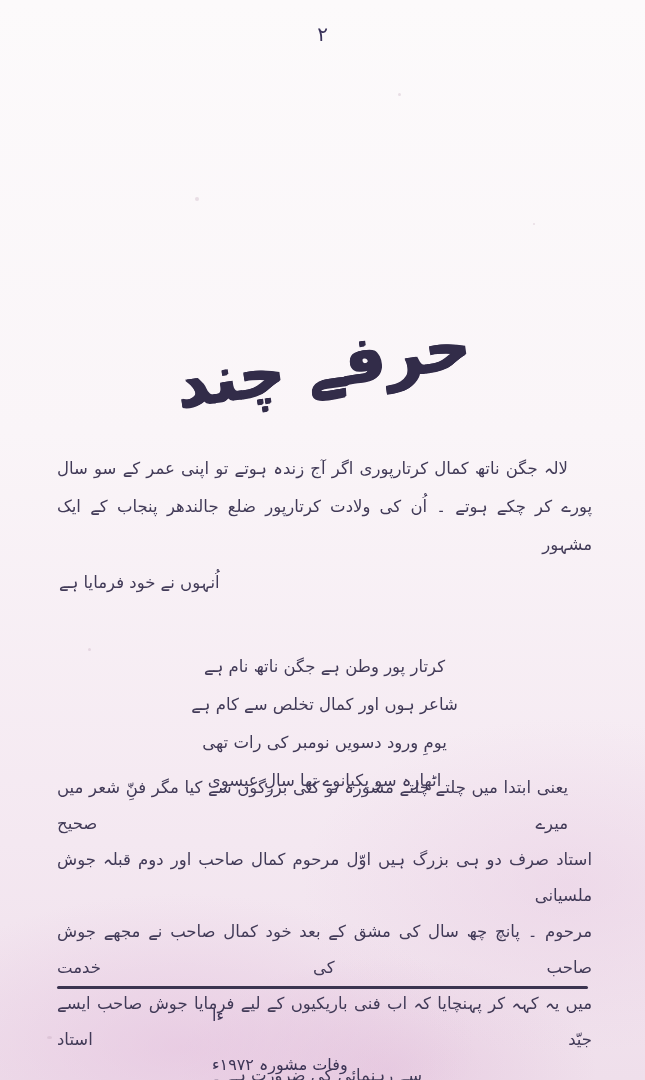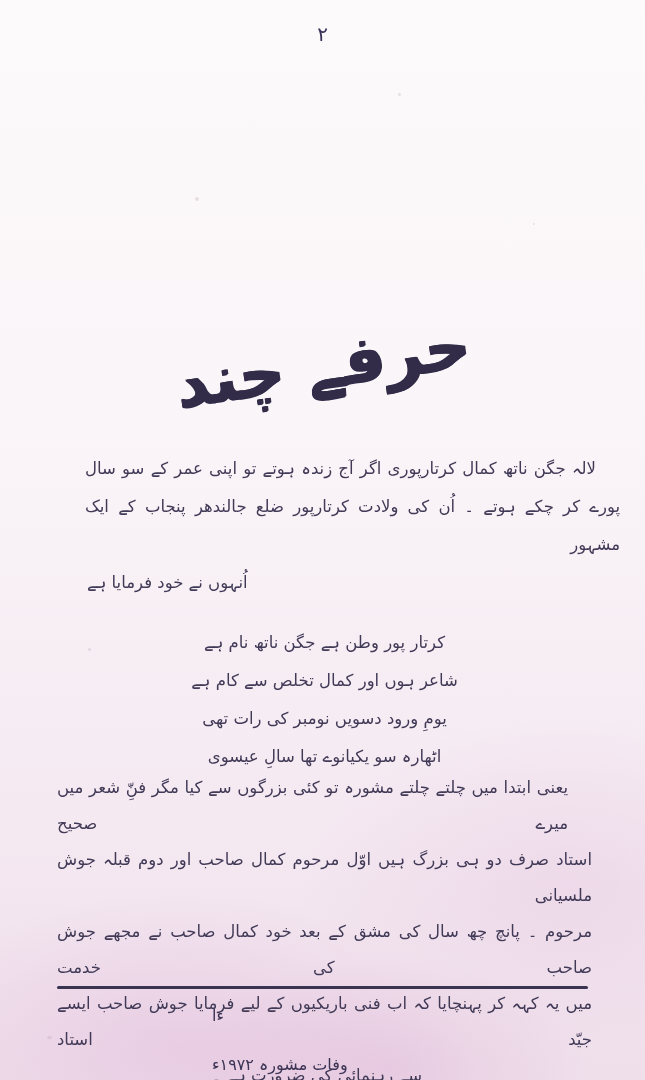--- a/index.html
+++ b/index.html
@@ -35,21 +35,21 @@
   }
 
   .column{
     position:absolute;left:57px;width:535px;direction:rtl;
     font-size:16.5px;line-height:38px;color:#413a57;
   }
   .prose-line{text-align:left;}
   .full{text-align:justify;text-align-last:justify;}
   .indent{padding-right:24px;}
   .endline-1{padding-left:2px;}
-  .verse-block{top:624px;line-height:38px;}
+  .verse-block{top:648px;line-height:38px;}
   .verse-line{text-align:center;}
   .p2{top:770px;line-height:36px;}
   .lastline{text-align:right;padding-right:170px;}
 
   .rule{
     position:absolute;left:57px;top:986px;width:531px;height:3px;
     background:#3b3450;border-radius:2px;
   }
   .footnote{
     position:absolute;top:1006px;left:212px;
@@ -67,21 +67,21 @@
   <div class="speck" style="left:195px;top:197px;width:4px;height:4px;"></div>
   <div class="speck" style="left:398px;top:93px;width:3px;height:3px;"></div>
   <div class="speck" style="left:533px;top:223px;width:2px;height:2px;"></div>
   <div class="speck" style="left:88px;top:648px;width:3px;height:3px;"></div>
   <div class="speck" style="left:47px;top:1036px;width:5px;height:3px;"></div>
 
   <div class="page-number">۲</div>
 
   <div class="title">حرفے چند</div>
 
-  <div class="column" style="top:450px;margin-left:28px;">
+  <div class="column" style="top:450px;">
     <div class="prose-line full indent">لالہ جگن ناتھ کمال کرتارپوری اگر آج زندہ ہوتے تو اپنی عمر کے سو سال</div>
     <div class="prose-line full">پورے کر چکے ہوتے ۔ اُن کی ولادت کرتارپور ضلع جالندھر پنجاب کے ایک مشہور</div>
     <div class="prose-line endline-1">اُنہوں نے خود فرمایا ہے</div>
   </div>
 
   <div class="column verse-block">
     <div class="verse-line">کرتار پور وطن ہے جگن ناتھ نام ہے</div>
     <div class="verse-line">شاعر ہوں اور کمال تخلص سے کام ہے</div>
     <div class="verse-line">یومِ ورود دسویں نومبر کی رات تھی</div>
     <div class="verse-line">اٹھارہ سو یکیانوے تھا سالِ عیسوی</div>

